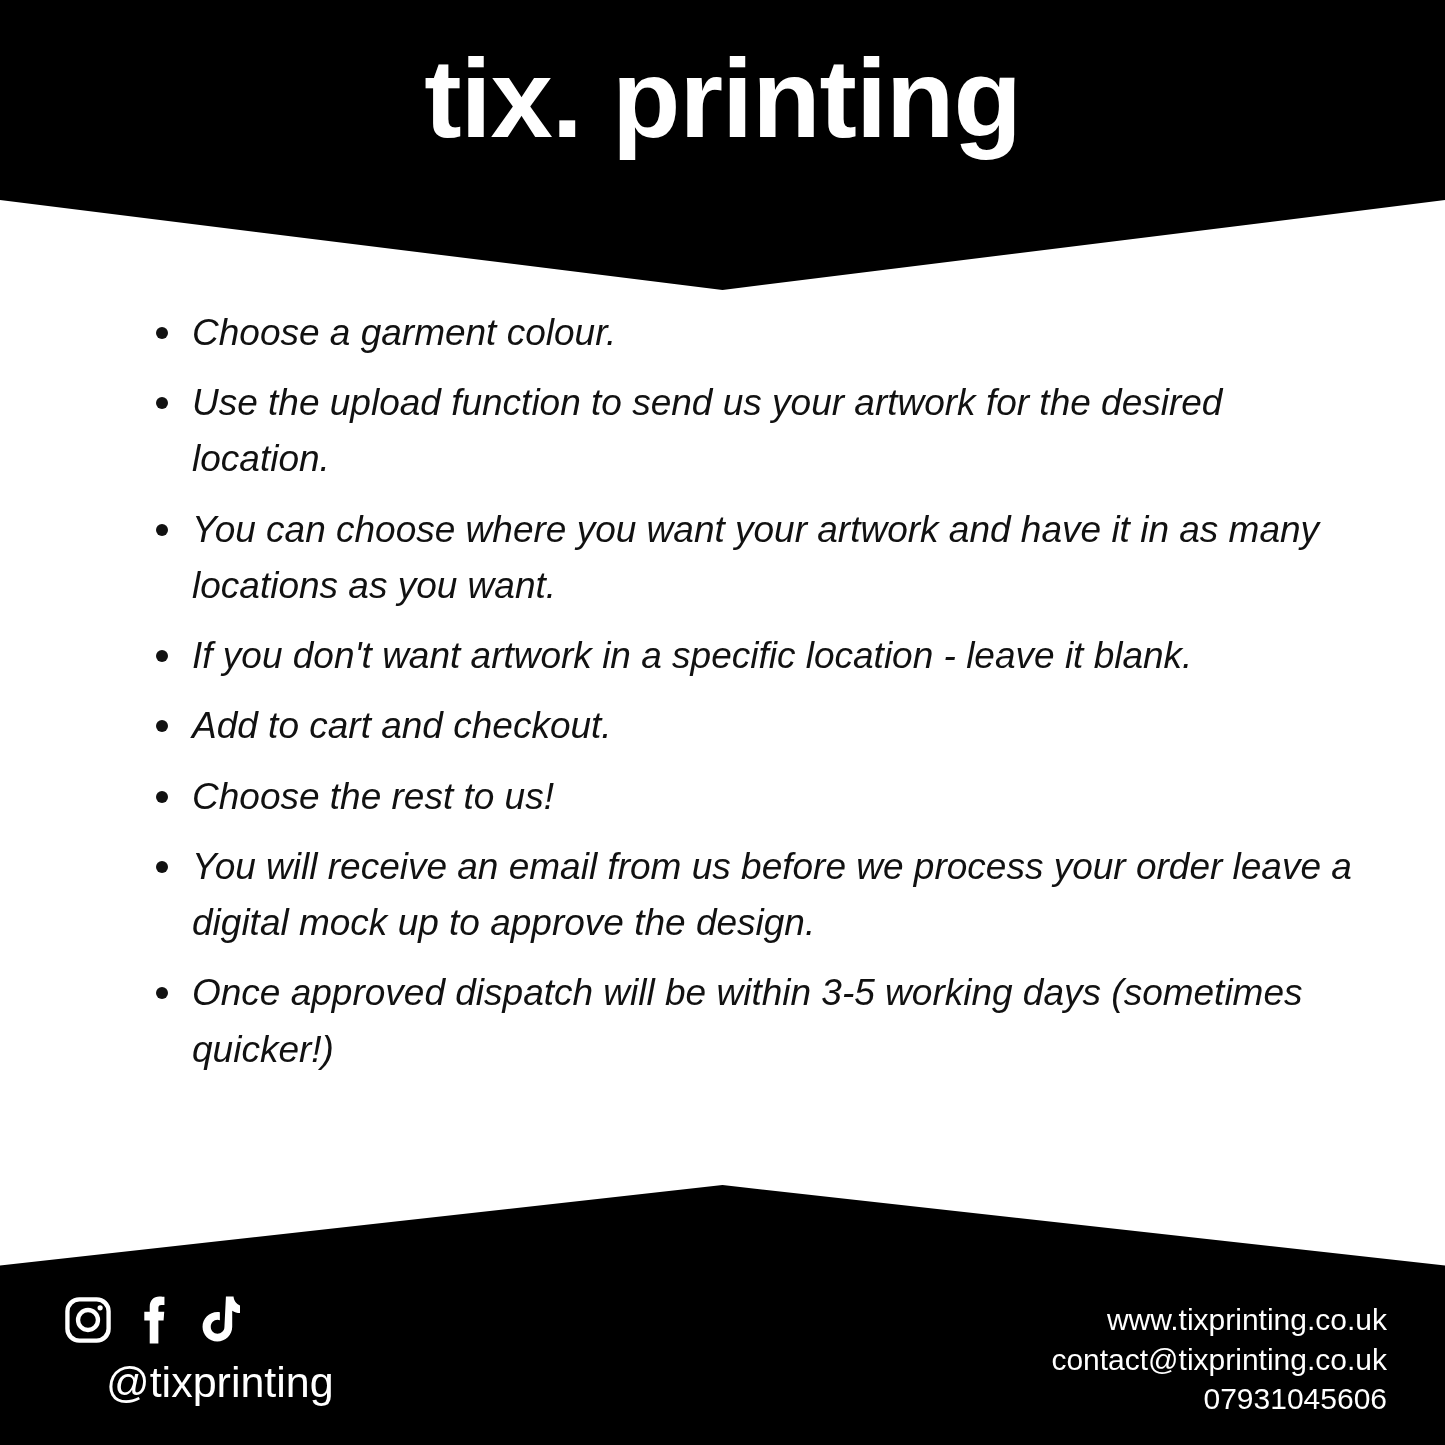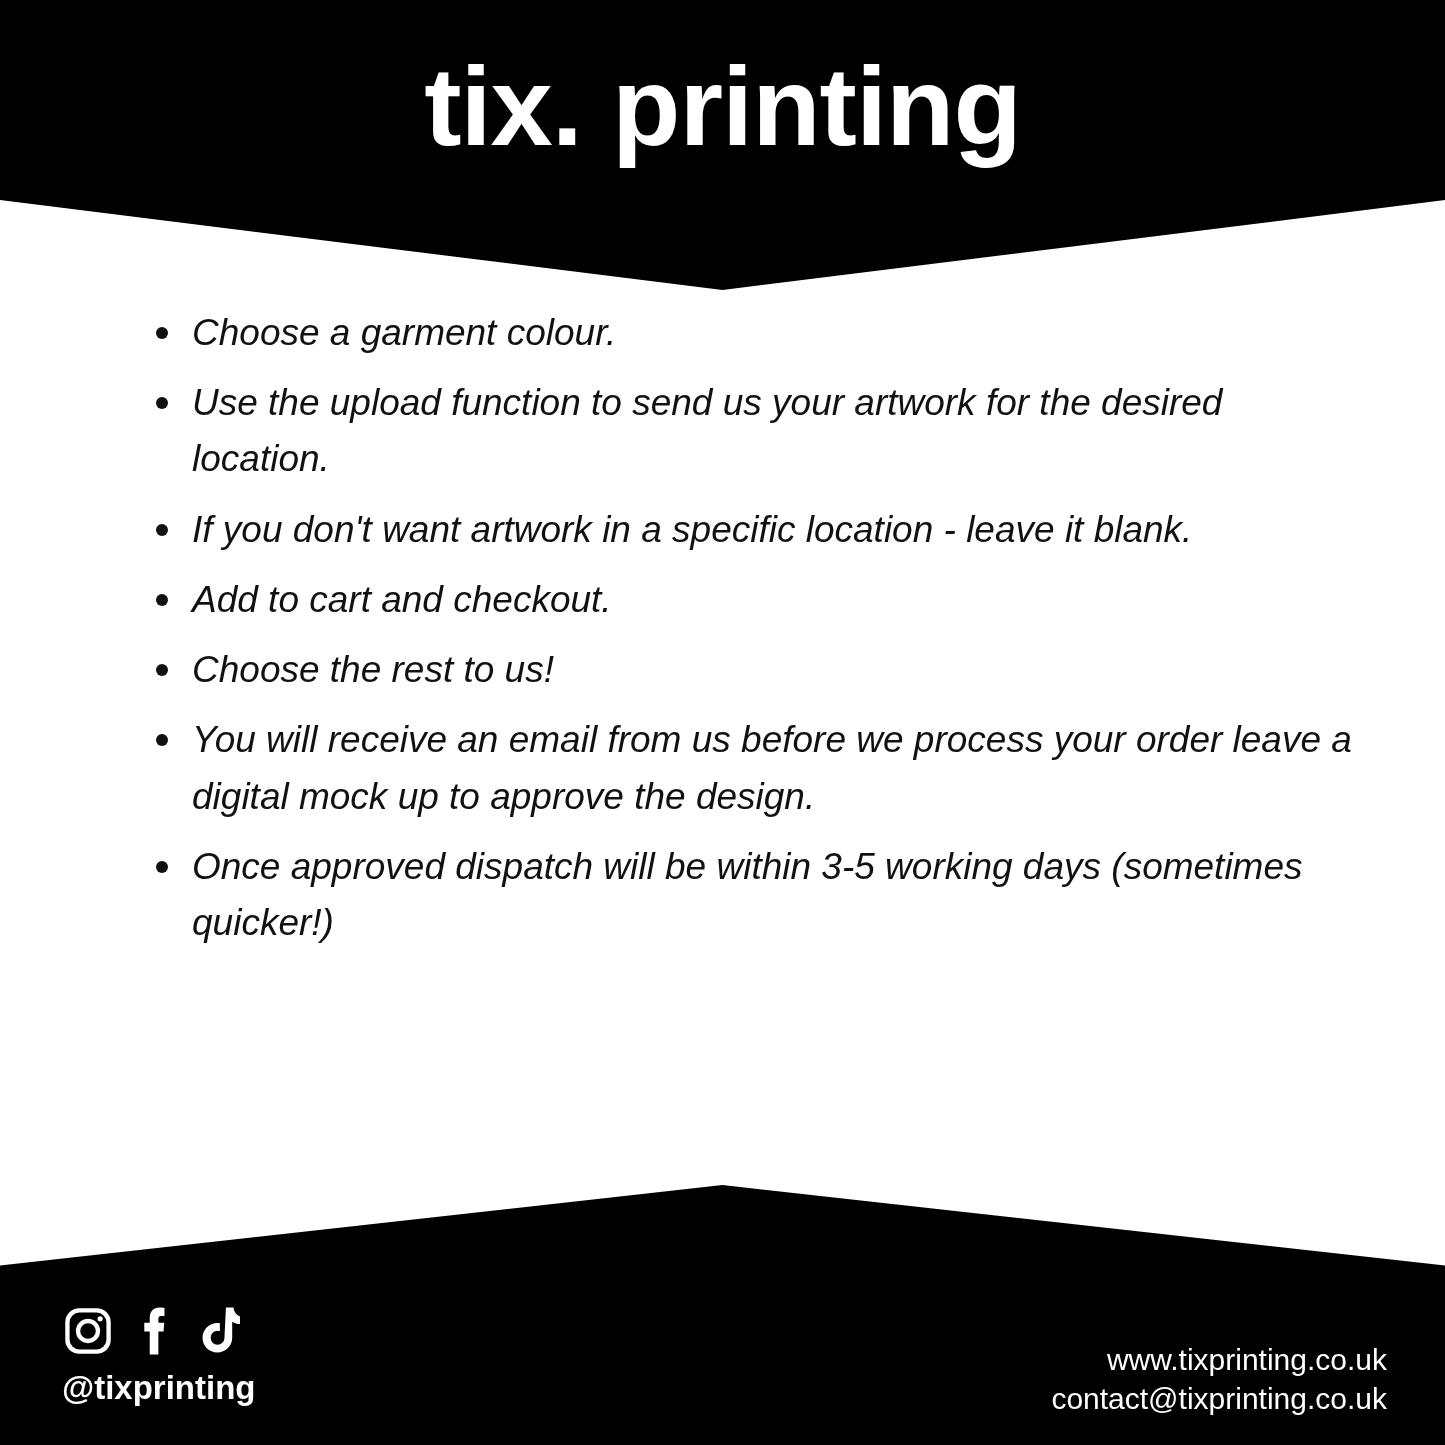--- a/index.html
+++ b/index.html
@@ -25,21 +25,21 @@
     top: 0;
     width: 1445px;
     height: 290px;
     background: #000000;
     -webkit-clip-path: polygon(0 0, 100% 0, 100% 69%, 50% 100%, 0 69%);
     clip-path: polygon(0 0, 100% 0, 100% 69%, 50% 100%, 0 69%);
   }
   .brand-title {
     position: absolute;
     left: 0;
-    top: 48px;
+    top: 40px;
     width: 1445px;
     text-align: center;
     color: #ffffff;
     font-size: 112px;
     line-height: 1.05;
     font-weight: 700;
     letter-spacing: -1px;
     white-space: nowrap;
   }
 
@@ -96,23 +96,24 @@
   .social-icons {
     display: flex;
     align-items: center;
     gap: 22px;
     margin-bottom: 12px;
   }
   .social-icons svg {
     display: block;
   }
   .social-handle {
-    font-size: 33px;
+    font-size: 43px;
     color: #ffffff;
-    font-weight: 700;
+    font-weight: 400;
+    margin-left: 44px;
   }
   .contact-block {
     position: absolute;
     right: 58px;
     bottom: 26px;
     text-align: right;
     color: #ffffff;
   }
   .contact-block div {
     font-size: 30px;
@@ -126,20 +127,21 @@
 
 <div class="canvas">
 
   <div class="top-band"></div>
   <div class="brand-title">tix. printing</div>
 
   <div class="content">
     <ul class="bullets">
       <li>Choose a garment colour.</li>
       <li>Use the upload function to send us your artwork for the desired location.</li>
+      <li>You can choose where you want your artwork and have it in as many locations as you want.</li>
       <li>If you don't want artwork in a specific location - leave it blank.</li>
       <li>Add to cart and checkout.</li>
       <li>Choose the rest to us!</li>
       <li>You will receive an email from us before we process your order leave a digital mock up to approve the design.</li>
       <li>Once approved dispatch will be within 3-5 working days (sometimes quicker!)</li>
     </ul>
   </div>
 
   <div class="bottom-band"></div>
 
@@ -162,15 +164,16 @@
           <path d="M12.2 1.2h3.5c0.2 1.9 1.3 3.5 3.1 4.1v3.5c-1.3 0-2.6-0.4-3.7-1.1v7.4c0 3.8-3.1 6.8-6.9 6.8S1.4 18.9 1.4 15.1s3.1-6.8 6.9-6.8c0.4 0 0.7 0 1.1 0.1v3.7c-0.3-0.1-0.7-0.2-1.1-0.2-1.7 0-3.1 1.4-3.1 3.2s1.4 3.2 3.1 3.2 3.2-1.3 3.2-3.1l0.7-14z"></path>
         </svg>
       </span>
     </div>
     <div class="social-handle">@tixprinting</div>
   </div>
 
   <div class="contact-block">
     <div>www.tixprinting.co.uk</div>
     <div>contact@tixprinting.co.uk</div>
+    <div>07931045606</div>
   </div>
 
 </div>
 
 </body></html>

